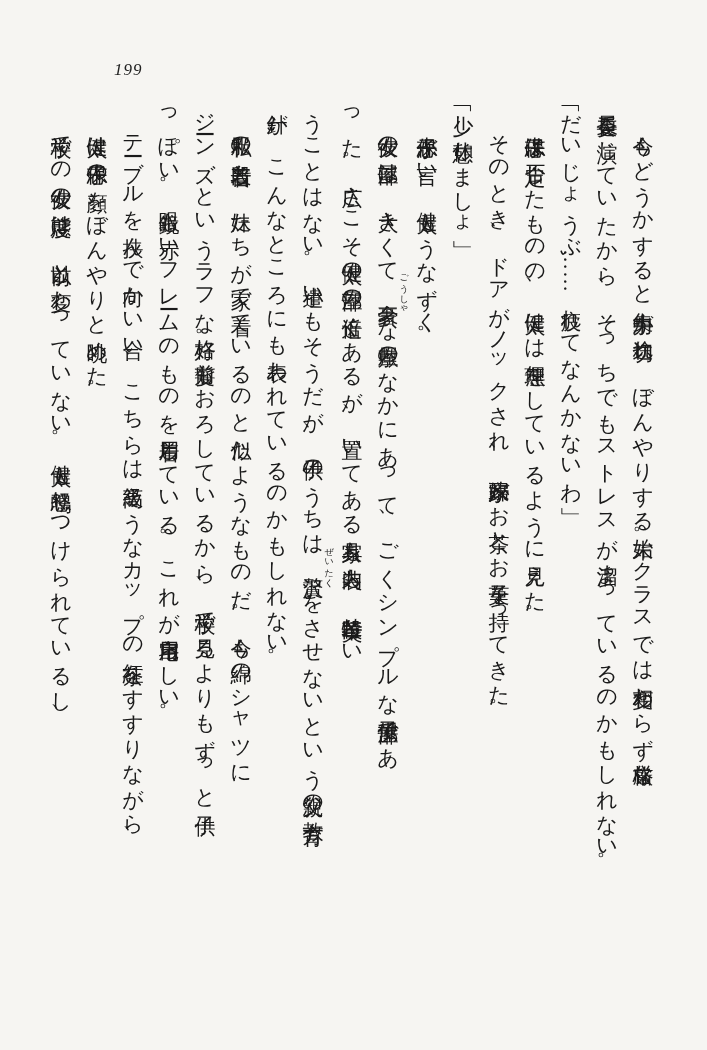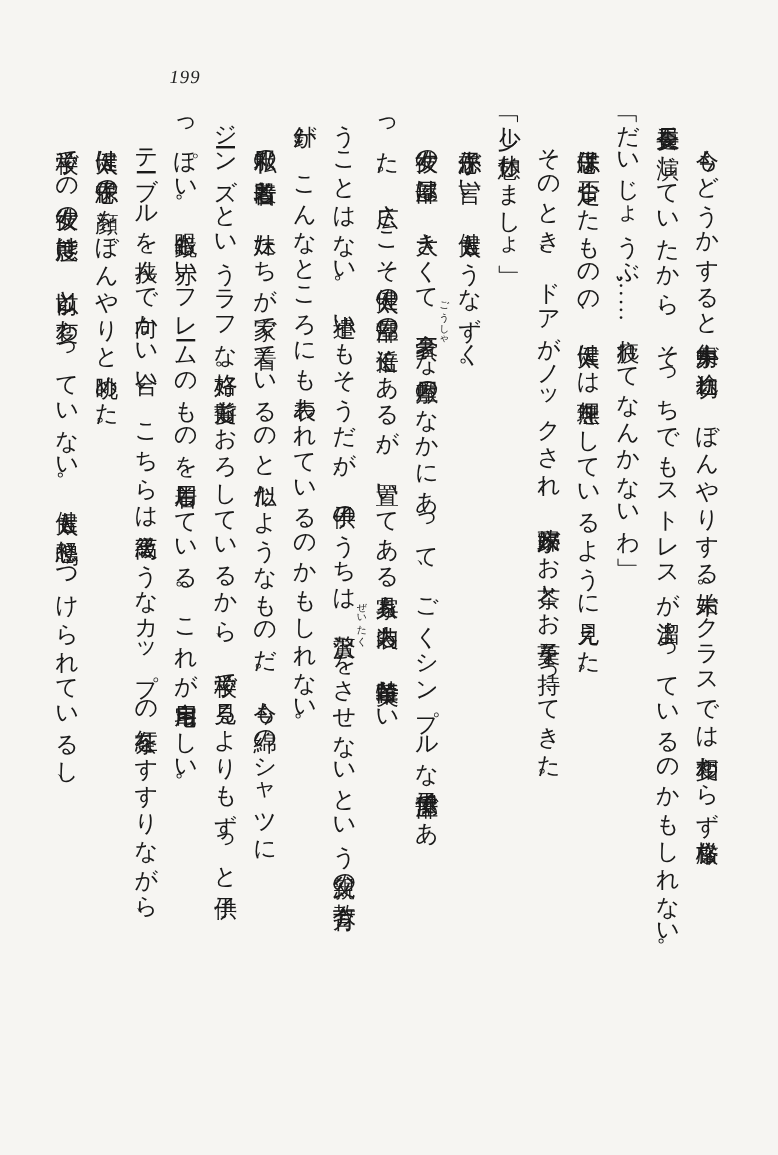--- a/index.html
+++ b/index.html
@@ -19,21 +19,20 @@
     inset: 0;
   }
   .page-number {
     position: absolute;
     left: 114px;
     top: 60px;
     font-size: 17px;
     font-style: italic;
     letter-spacing: 1px;
     color: #222;
-    margin-left: 40px;
   }
   .text-block {
     position: absolute;
     top: 98px;
     right: 46px;
     height: 872px;
     writing-mode: vertical-rl;
     text-orientation: mixed;
     font-size: 21px;
     letter-spacing: 1px;

